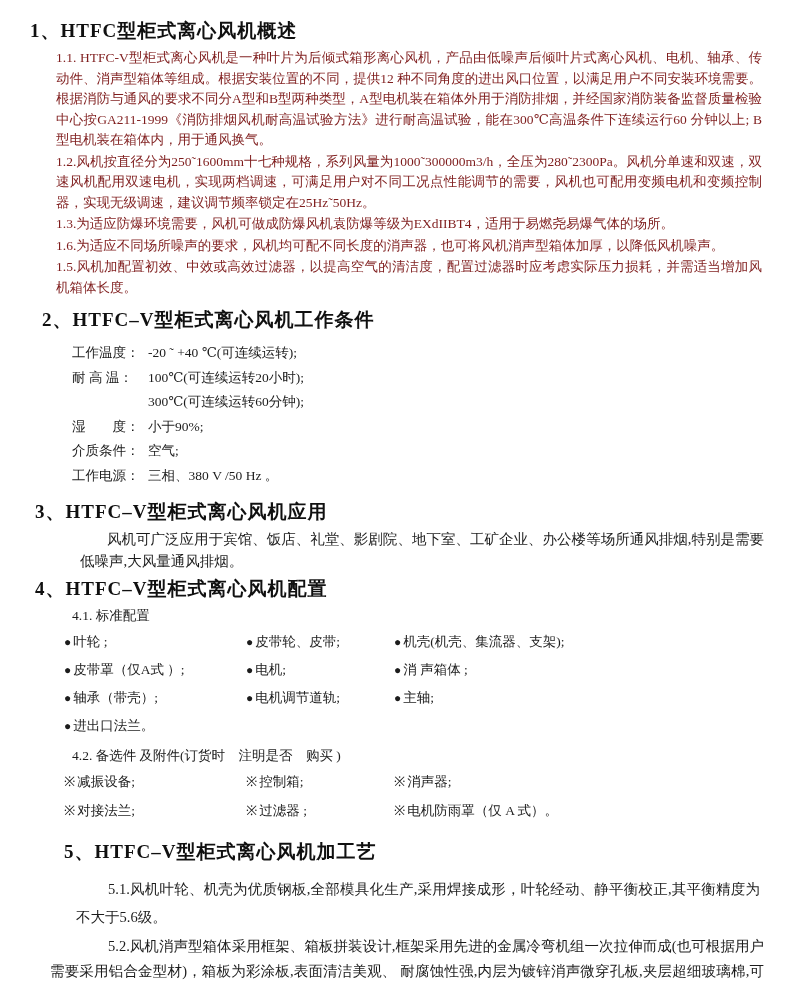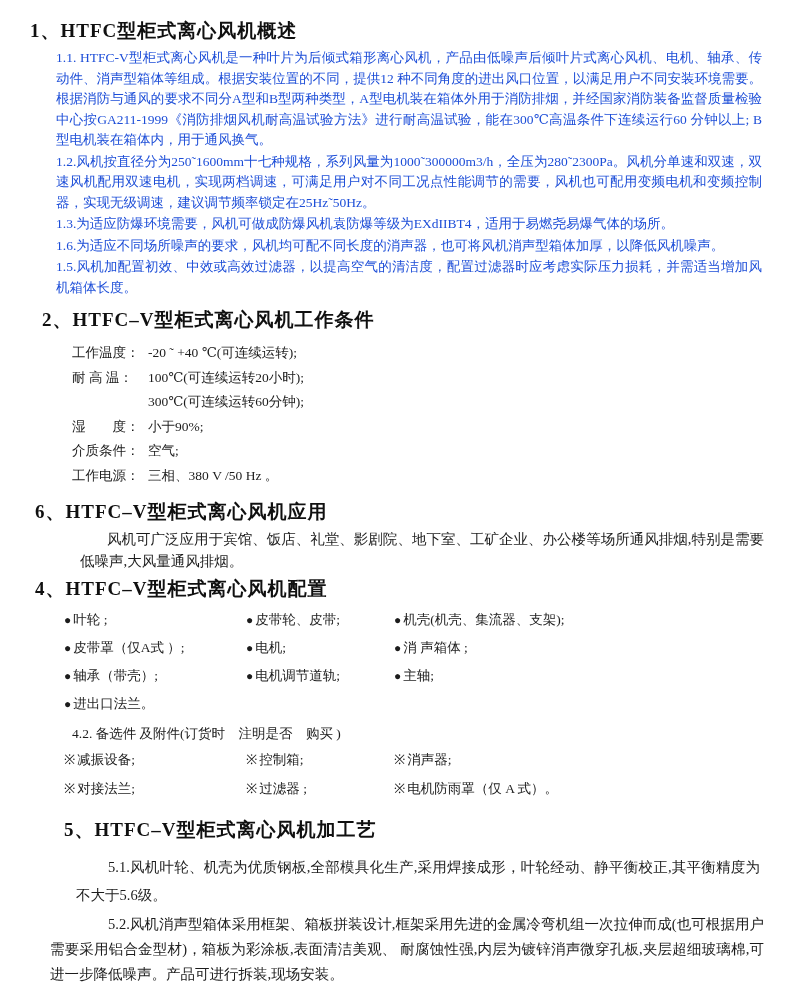--- a/index.html
+++ b/index.html
@@ -15,21 +15,21 @@
     margin:4px 0 10px 0;color:#101010;
   }
   .sec-h{font-size:19px;font-weight:bold;letter-spacing:1px;margin:6px 0 4px 0;color:#101010;}
   .h1{margin-left:0;}
   .h2{margin-left:12px;margin-top:9px;}
   .h3{margin-left:5px;margin-top:11px;}
   .h4{margin-left:5px;margin-top:4px;}
   .h5{margin-left:34px;margin-top:14px;}
   .pb{
     font-size:13.5px;line-height:20.5px;text-align:justify;text-justify:inter-ideograph;
-    margin:0 2px 1px 26px;color:#1d4ed8;
+    margin:0 2px 1px 26px;color:#7f1d1d;
   }
   .cond{margin:8px 0 6px 42px;font-size:13.5px;}
   .cond-row{display:flex;line-height:24.5px;}
   .cl{width:76px;white-space:pre;flex:none;}
   .cv{white-space:pre;}
   .s3p{font-size:14.5px;line-height:21.5px;text-align:justify;margin:3px 0 2px 50px;text-indent:27px;}
   .sub{font-size:13.5px;margin:5px 0 3px 42px;}
   .grid-row{display:flex;margin-left:34px;line-height:27px;font-size:13.5px;}
   .opt .grid-row{line-height:28.5px;}
   .col1{width:182px;flex:none;}
@@ -75,24 +75,25 @@
     <div class="cond-row">
       <span class="cl">介质条件：</span>
       <span class="cv">空气;</span>
     </div>
     <div class="cond-row">
       <span class="cl">工作电源：</span>
       <span class="cv">三相、380 V /50 Hz 。</span>
     </div>
   </div>
 
-  <div class="sec-h h3">6、HTFC–V型柜式离心风机应用</div>
+  <div class="sec-h h3">3、HTFC–V型柜式离心风机应用</div>
   <p class="s3p">风机可广泛应用于宾馆、饭店、礼堂、影剧院、地下室、工矿企业、办公楼等场所通风排烟,特别是需要低噪声,大风量通风排烟。</p>
 
   <div class="sec-h h4">4、HTFC–V型柜式离心风机配置</div>
+  <div class="sub">4.1. 标准配置</div>
 
   <div class="std">
     <div class="grid-row">
       <span class="col1"><span class="mk blt">●</span><span>叶轮 ;</span></span>
       <span class="col2"><span class="mk blt">●</span><span>皮带轮、皮带;</span></span>
       <span class="col3"><span class="mk blt">●</span><span>机壳(机壳、集流器、支架);</span></span>
     </div>
     <div class="grid-row">
       <span class="col1"><span class="mk blt">●</span><span>皮带罩（仅A式 ）;</span></span>
       <span class="col2"><span class="mk blt">●</span><span>电机;</span></span>

